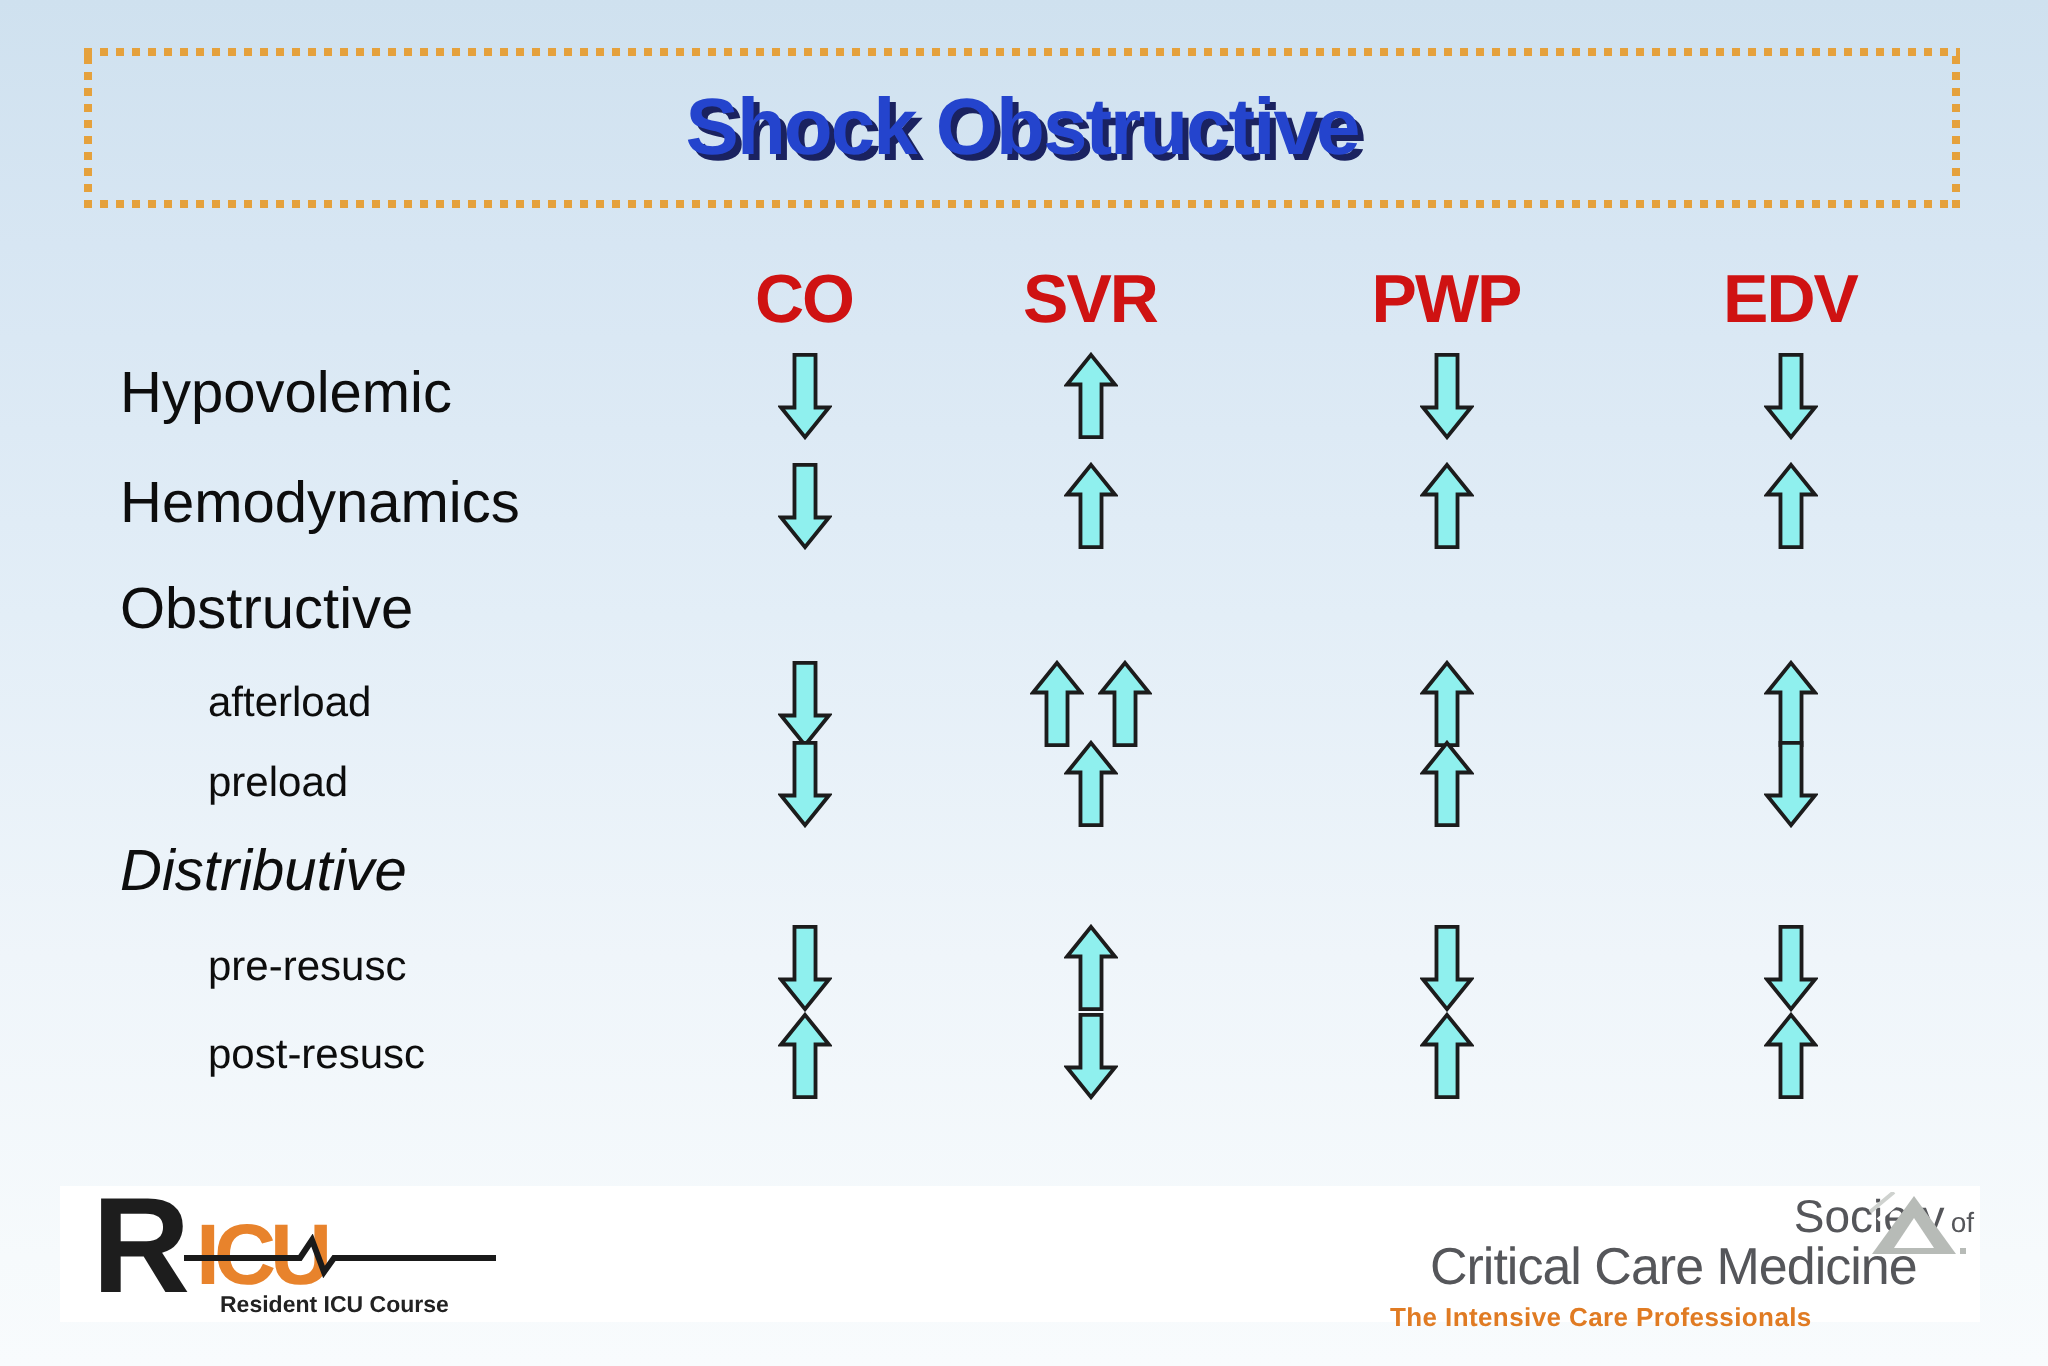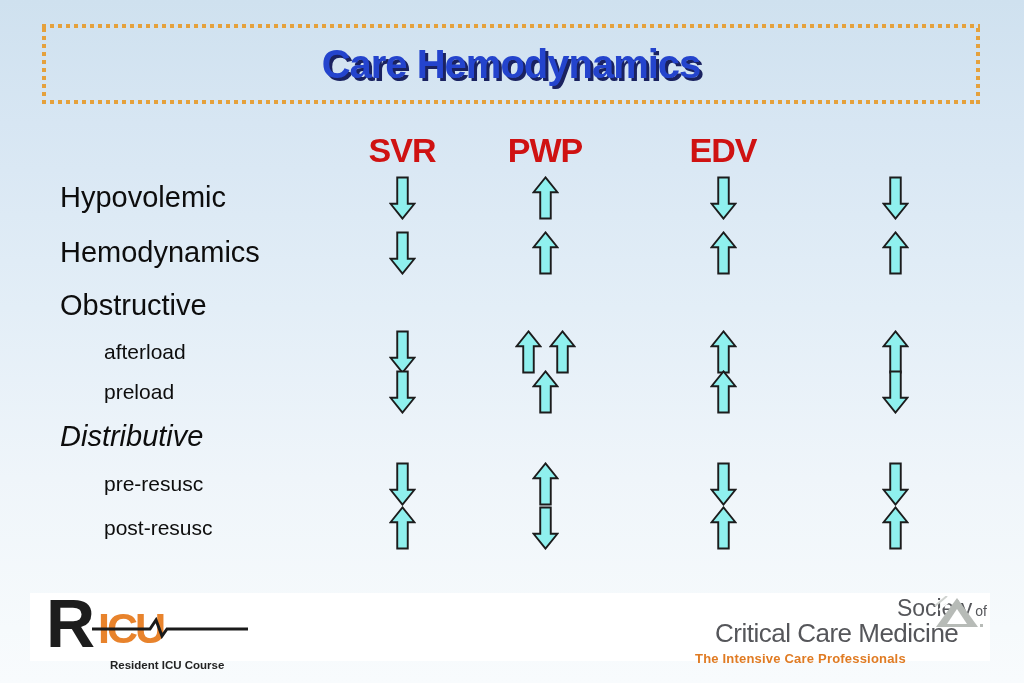--- a/index.html
+++ b/index.html
@@ -40,40 +40,41 @@
   .label{font-size:29px;color:#0d0d0d;}
   .label.sub{font-size:21px;padding-left:44px;}
   .acell{display:flex;justify-content:center;align-items:center;gap:7px;}
   .acell svg{display:block;}
   
   .footer-bar{position:absolute;left:30px;top:593px;width:960px;height:68px;background:#ffffff;}
   .ricu{position:absolute;left:16px;top:2px;width:230px;height:64px;}
   .ricu-r{position:absolute;left:0;top:-6px;font-size:68px;line-height:1;font-weight:bold;color:#1d1d1d;}
   .ricu-icu{position:absolute;left:52px;top:12px;font-size:43px;line-height:1;font-weight:bold;letter-spacing:-3px;color:var(--logo-orange);}
   .ricu-ekg{position:absolute;left:46px;top:22px;}
-  .ricu-caption{position:absolute;left:64px;top:64px;font-size:11.5px;font-weight:bold;color:#222;}
+  .ricu-caption{position:absolute;left:64px;top:52px;font-size:11.5px;font-weight:bold;color:#222;}
   .sccm{position:absolute;left:665px;top:3px;width:292px;height:64px;color:var(--sccm-gray);}
   .sccm-l1{font-size:23px;line-height:1.05;text-align:right;}
   .sccm-l1 .of{font-size:14px;margin-left:3px;}
   .sccm-l2{font-size:26px;line-height:1.05;margin-left:20px;letter-spacing:-0.5px;}
   .sccm-tagline{margin-top:4px;font-size:13px;font-weight:bold;color:var(--sccm-orange);letter-spacing:0.2px;}
   .sccm-triangle{position:absolute;right:2px;top:0;}
 </style>
 </head>
 <body>
 
 <div class="slide">
 
   <div class="title-box">
-    <span class="title-text">Care Hemodynamics</span>
+    <span class="title-text">Shock Obstructive</span>
   </div>
 
   <div class="htable">
     <div class="trow header">
       <div></div>
+      <div class="hcell">CO</div>
       <div class="hcell">SVR</div>
       <div class="hcell">PWP</div>
       <div class="hcell">EDV</div>
     </div>
 
     <div class="trow r-hypovolemic">
       <div class="label">Hypovolemic</div>
       <div class="acell">
           <svg width="27" height="44" viewBox="0 0 28 46">
             <polygon points="14,44.5 1.5,29 8.5,29 8.5,1.5 19.5,1.5 19.5,29 26.5,29" fill="#8ff0ee" stroke="#1c1c1c" stroke-width="2"></polygon>

